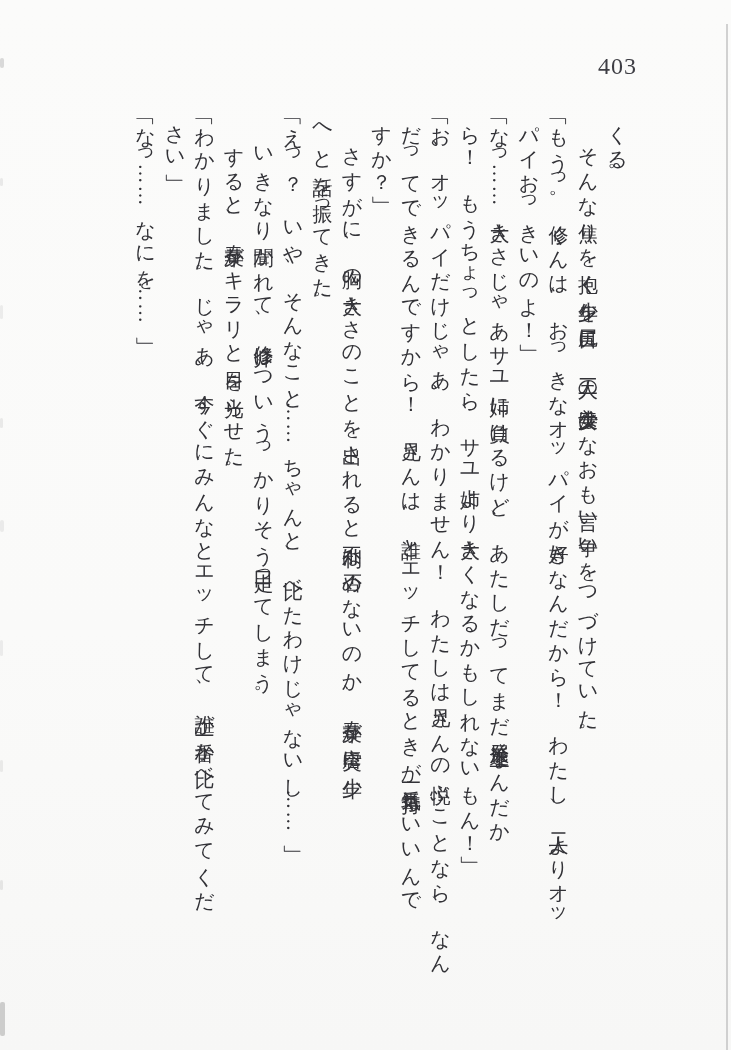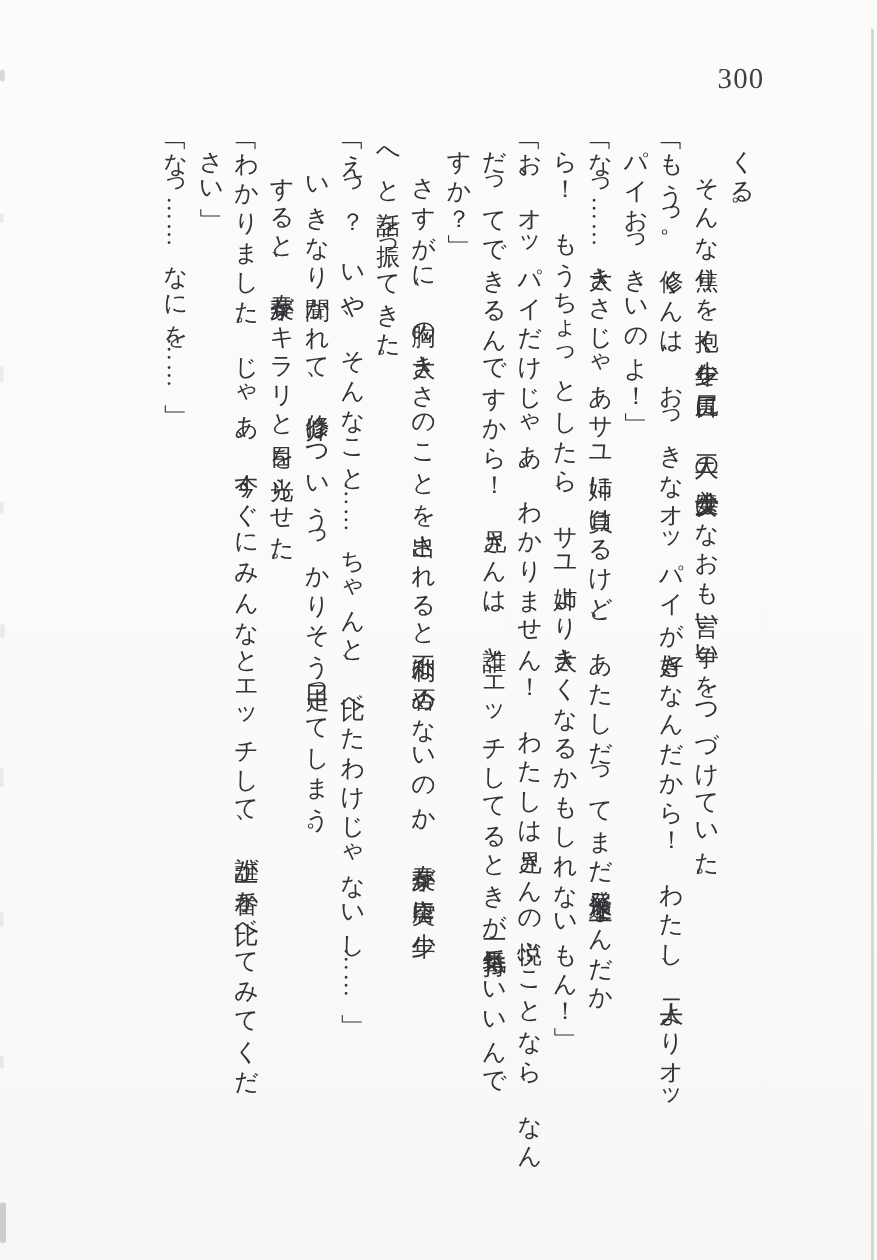--- a/index.html
+++ b/index.html
@@ -62,21 +62,21 @@
   .mark-6 { left: 0; top: 640px; width: 3px; height: 16px; opacity: .15; }
   .mark-7 { left: 0; top: 760px; width: 3px; height: 12px; opacity: .17; }
   .mark-8 { left: 0; top: 880px; width: 3px; height: 10px; opacity: .2; }
   .mark-9 { left: 0; top: 1002px; width: 5px; height: 34px; opacity: .45; }
 </style>
 </head>
 <body>
 
 <div class="page">
 
-  <div class="page-number">300</div>
+  <div class="page-number">403</div>
 
   <div class="text-block">
     <p class="col">くる。</p>
     <p class="col">　そんな焦りを抱く少年を尻目に、三人の美少女はなおも言い争いをつづけていた。</p>
     <p class="col">「もうっ。修くんは、おっきなオッパイが好きなんだから！　わたし、二人よりオッ</p>
     <p class="col">パイおっきいのよ！」</p>
     <p class="col">「なっ……大きさじゃあサユ姉に負けるけど、あたしだってまだ発展途上なんだか</p>
     <p class="col">ら！　もうちょっとしたら、サユ姉より大きくなるかもしれないもん！」</p>
     <p class="col">「お、オッパイだけじゃあ、わかりません！　わたしは兄さんの悦ぶことなら、なん</p>
     <p class="col">だってできるんですから！　兄さんは、誰とエッチしてるときが一番気持ちいいんで</p>

